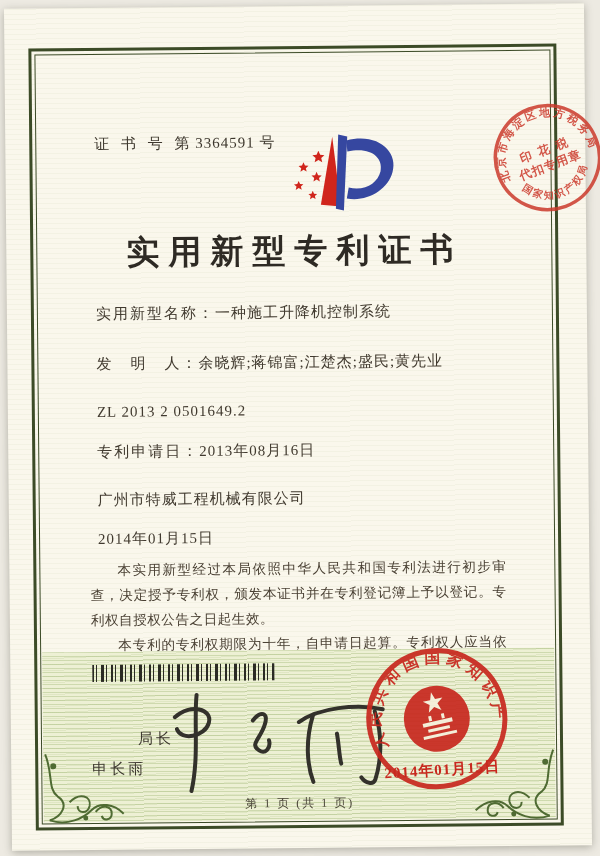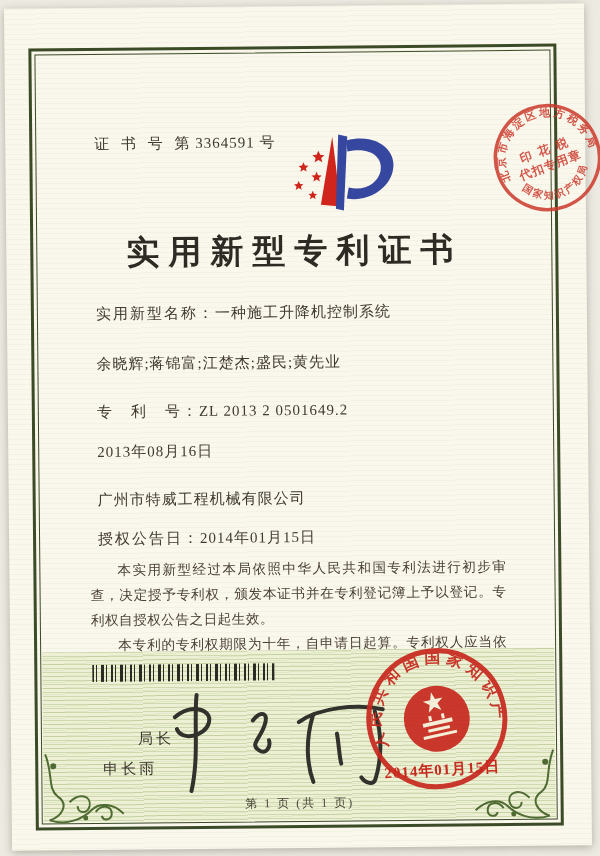--- a/index.html
+++ b/index.html
@@ -45,21 +45,21 @@
   }
   .barcode{
     position:absolute;left:50px;top:13px;width:182px;height:17px;
     background:repeating-linear-gradient(90deg,
       #2b2b24 0 2px, rgba(0,0,0,0) 2px 4px,
       #2b2b24 4px 5px, rgba(0,0,0,0) 5px 9px,
       #2b2b24 9px 12px, rgba(0,0,0,0) 12px 14px,
       #2b2b24 14px 15px, rgba(0,0,0,0) 15px 19px);
   }
   .sig-title{position:absolute;left:52px;top:78px;font-size:15px;letter-spacing:3px;color:#3c372e;font-family:"Liberation Sans","DejaVu Sans",sans-serif;margin-left:43px;}
-  .sig-name{position:absolute;left:60px;top:108px;font-size:15px;letter-spacing:3px;color:#3c372e;font-family:Liberation Serif, serif;}
+  .sig-name{position:absolute;left:49px;top:108px;font-size:15px;letter-spacing:3px;color:#3c372e;font-family:Liberation Serif, serif;}
   .signature{position:absolute;left:118px;top:36px;width:240px;height:112px;}
   .seal-bottom{position:absolute;left:318px;top:-6px;width:152px;height:152px;transform:rotate(-12deg);opacity:.92;}
   .seal-date{
     position:absolute;left:306px;top:112px;width:186px;text-align:center;
     font-size:15px;letter-spacing:1px;color:#c8281e;font-weight:600;transform:rotate(-3deg);
   }
   .footer{position:absolute;left:0;bottom:8px;width:100%;text-align:center;font-size:12px;letter-spacing:2px;color:#4a4538;}
   .flourish{position:absolute;width:92px;height:84px;}
   .flo-left{left:-4px;bottom:-6px;}
   .flo-right{right:-4px;bottom:-6px;transform:scaleX(-1);}
@@ -96,34 +96,34 @@
     </div>
 
     <div class="title">实用新型专利证书</div>
 
     <div class="fields">
       <div class="frow mb1">
         <span class="lab">实用新型名称：</span>
         <span class="val">一种施工升降机控制系统</span>
       </div>
       <div class="frow mb2">
+        <span class="lab">发　明　人：</span>
         <span class="val">余晓辉;蒋锦富;江楚杰;盛民;黄先业</span>
       </div>
       <div class="frow mb3">
-        <span class="lab">专　利　号：</span>
         <span class="val">ZL 2013 2 0501649.2</span>
       </div>
       <div class="frow mb4">
+        <span class="lab">专利申请日：</span>
         <span class="val">2013年08月16日</span>
       </div>
       <div class="frow mb5">
         <span class="val">广州市特威工程机械有限公司</span>
       </div>
       <div class="frow">
-        <span class="lab">授权公告日：</span>
         <span class="val">2014年01月15日</span>
       </div>
     </div>
 
     <div class="paras">
       <p>本实用新型经过本局依照中华人民共和国专利法进行初步审查，决定授予专利权，颁发本证书并在专利登记簿上予以登记。专利权自授权公告之日起生效。</p>
       <p>本专利的专利权期限为十年，自申请日起算。专利权人应当依照专利法及其实施细则规定缴纳年费。本专利的年费应当在每年 08 月 16 日前缴纳。未按照规定缴纳年费的，专利权自应当缴纳年费期满之日起终止。</p>
       <p>专利证书记载专利权登记时的法律状况。专利权的转移、质押、无效、终止、恢复和专利权人的姓名或名称、国籍、地址变更等事项记载在专利登记簿上。</p>
     </div>
 

